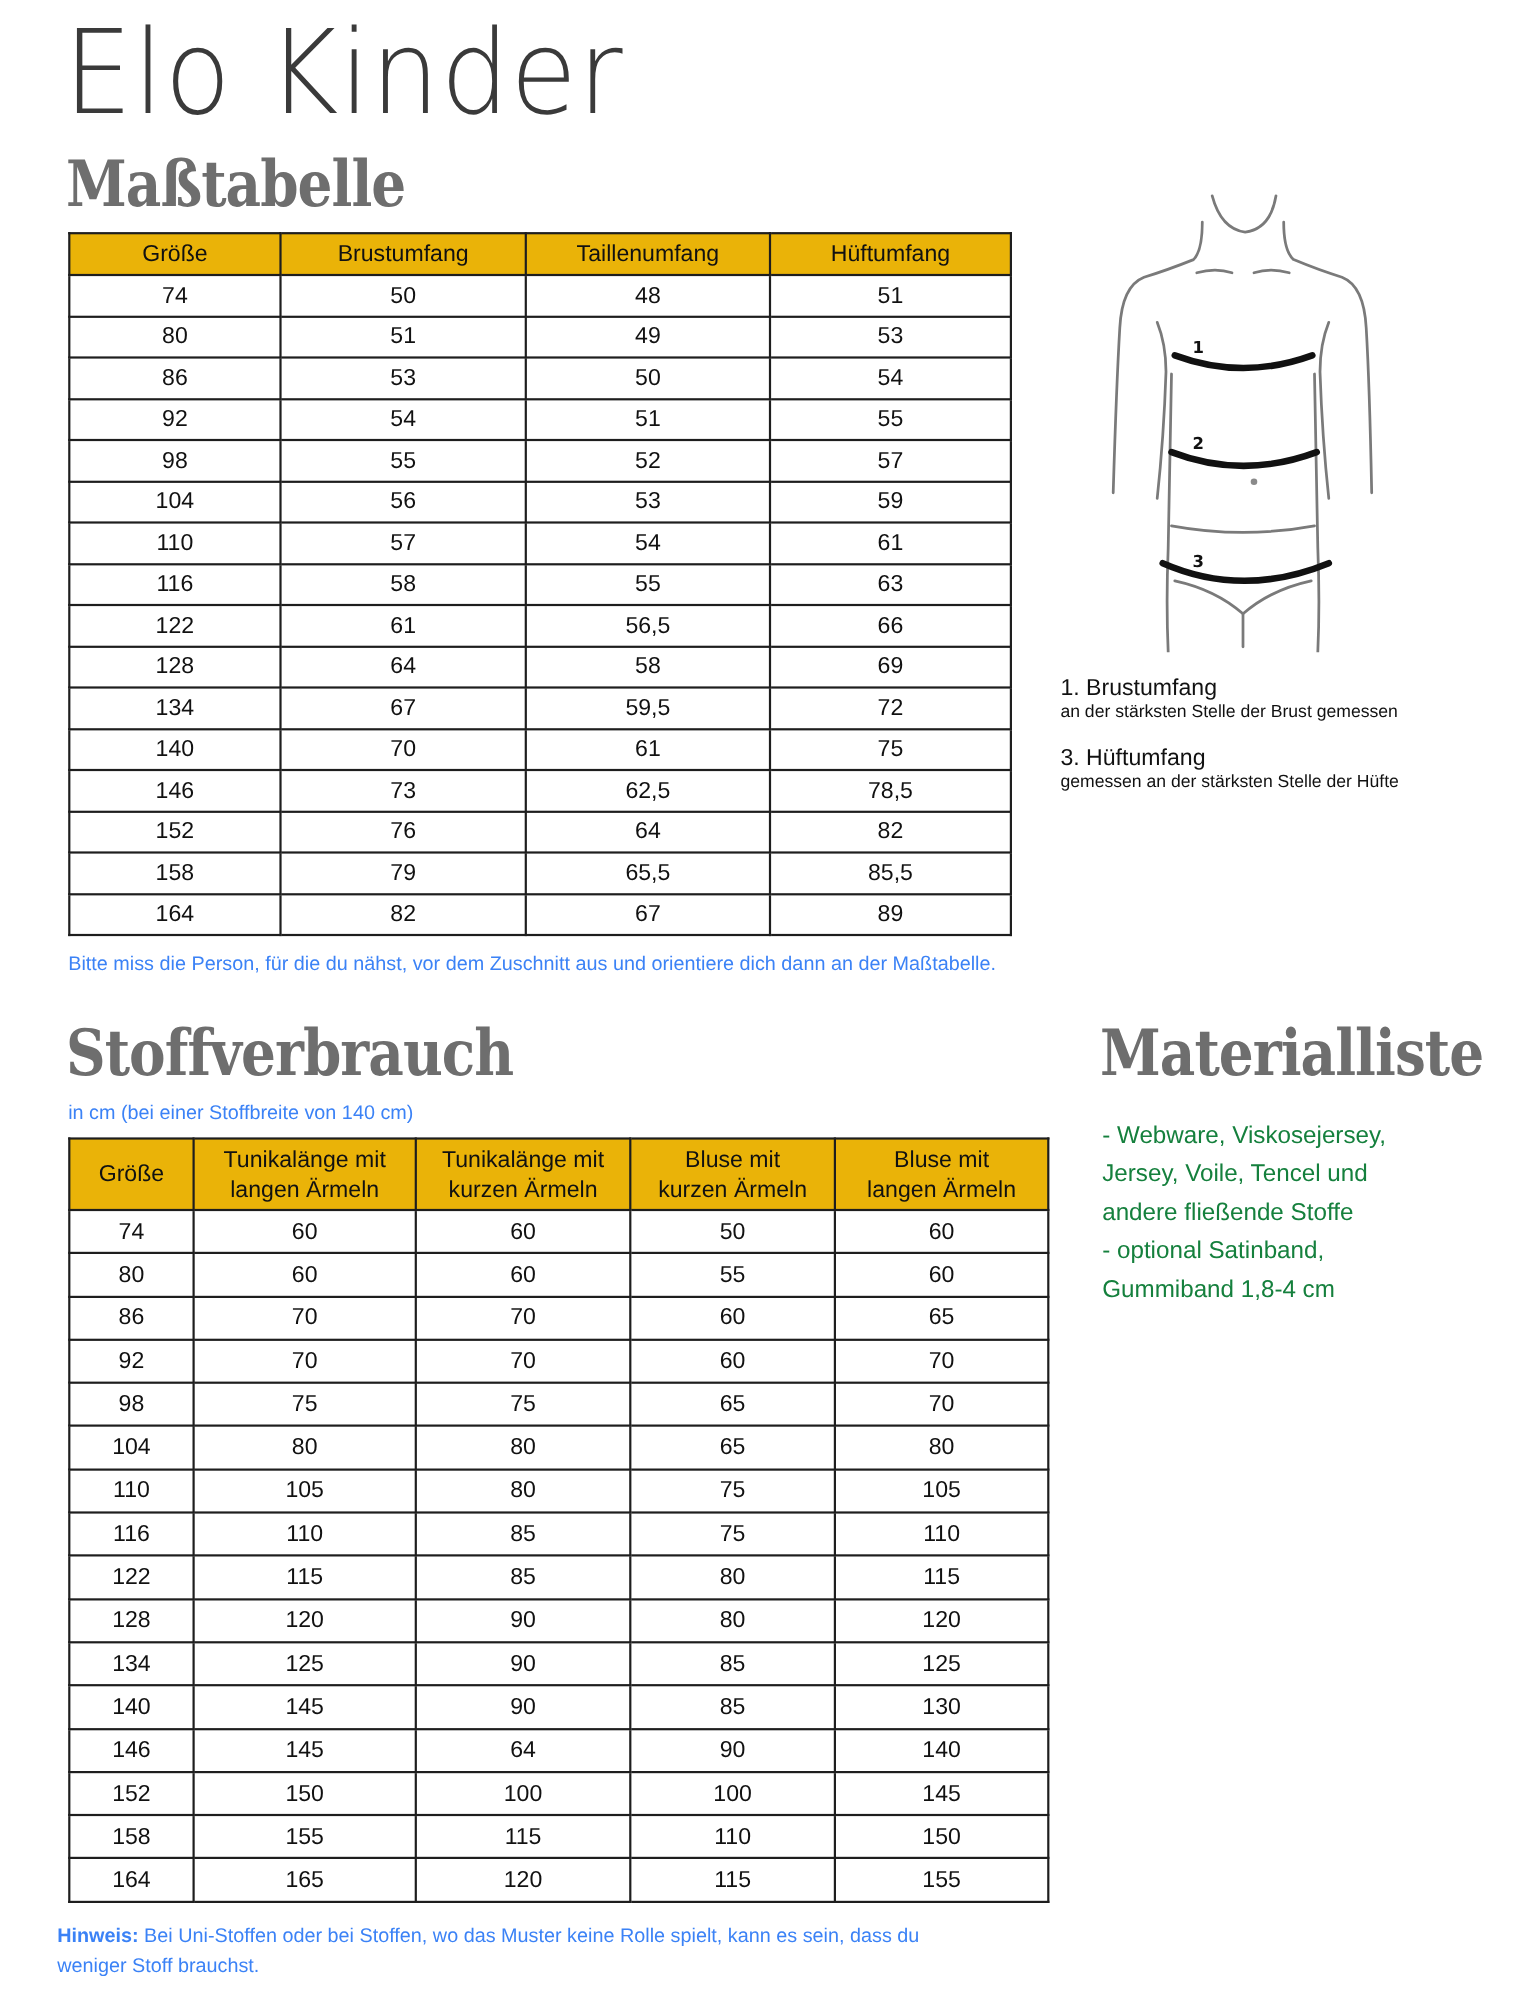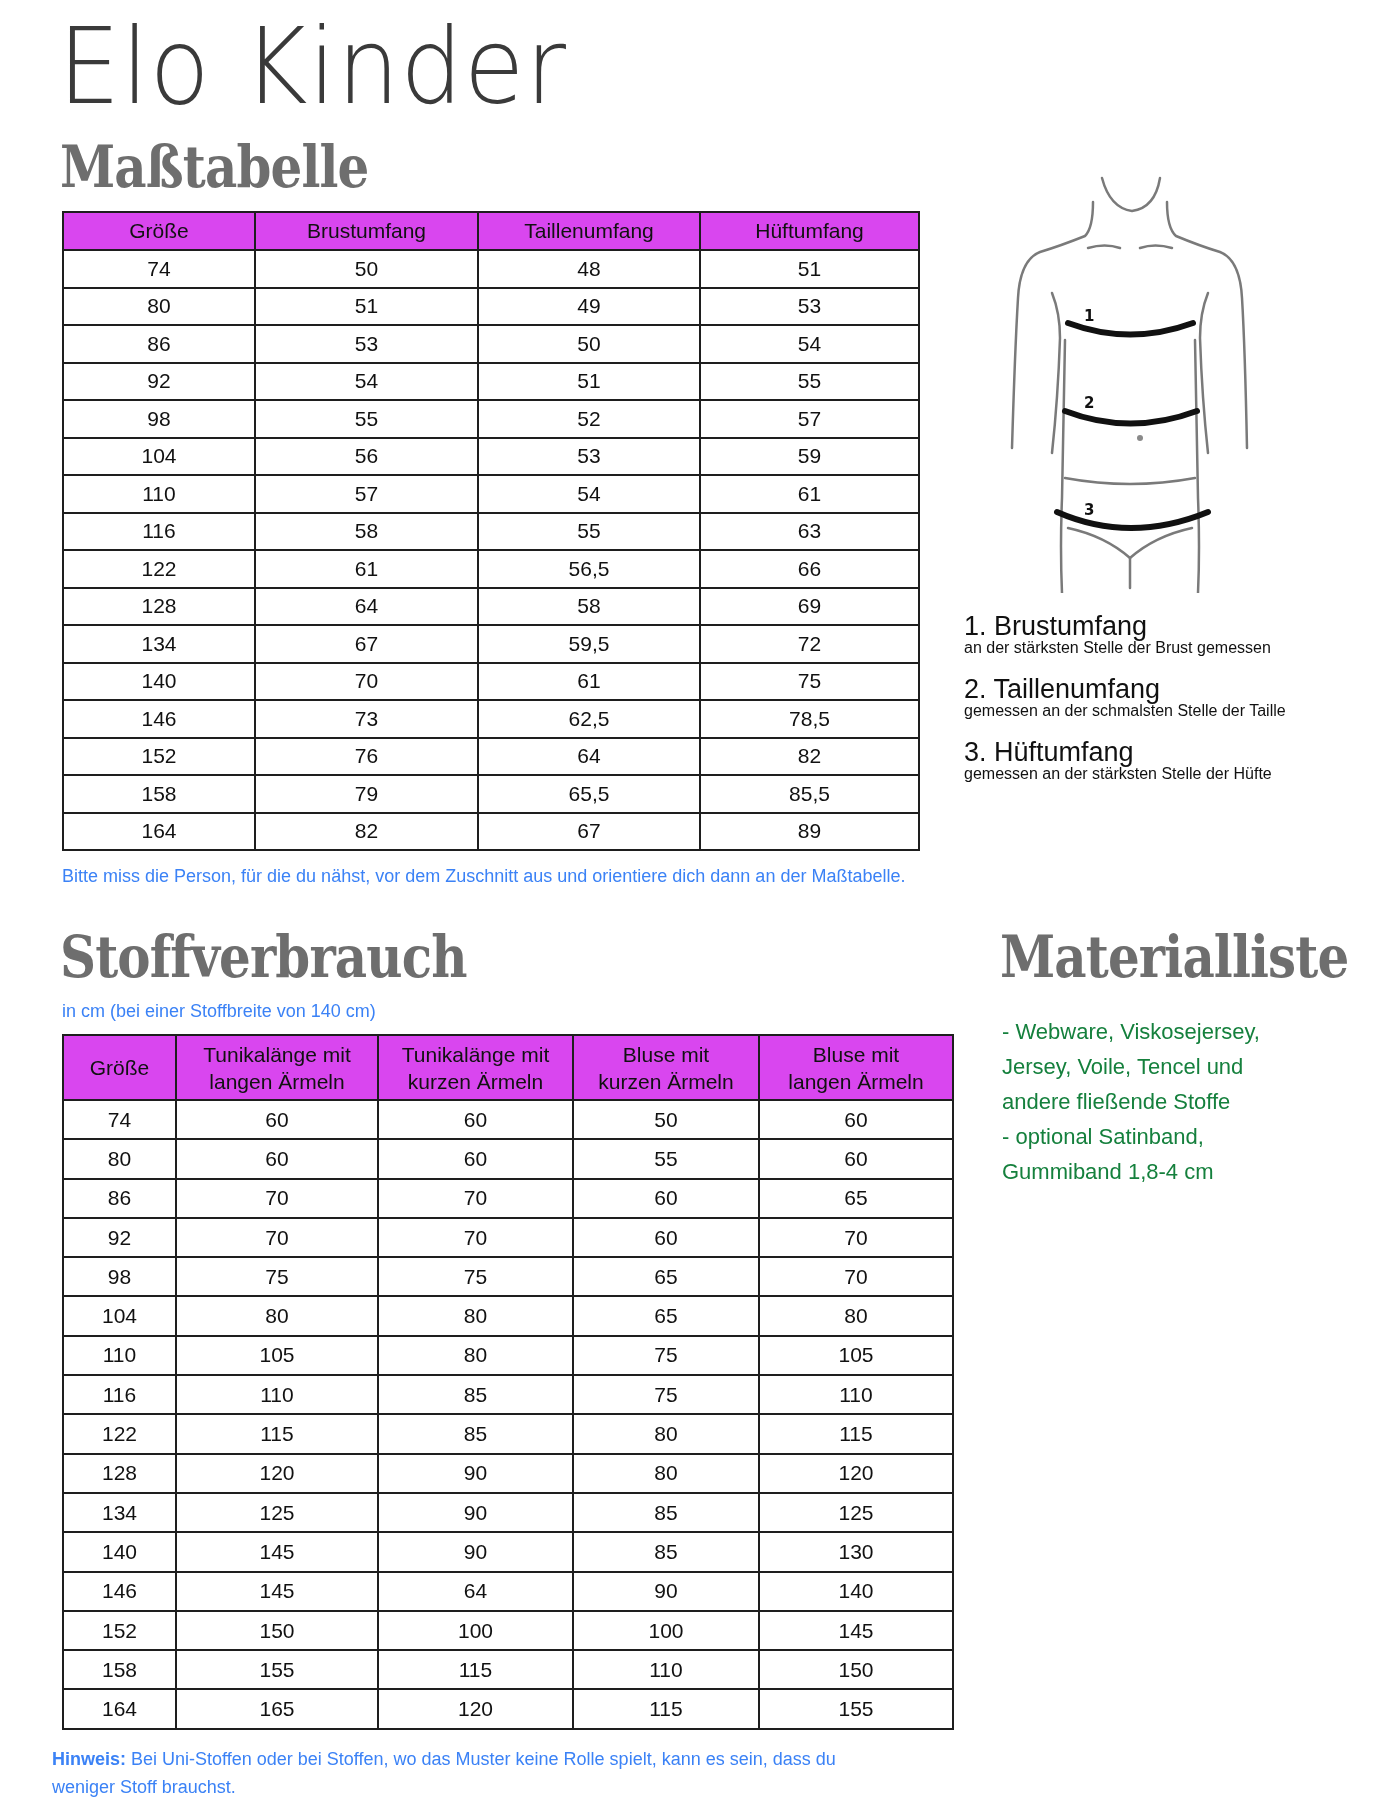--- a/index.html
+++ b/index.html
@@ -24,21 +24,21 @@
   #h-material { left: 1000px; top: 928px; }
 
   table.grid {
     position: absolute; border-collapse: collapse; table-layout: fixed;
     font-family: "Liberation Sans", sans-serif; color: #111;
   }
   table.grid th, table.grid td {
     border: 2px solid #1e1e1e; text-align: center; font-weight: normal;
     font-size: 21px; padding: 0;
   }
-  table.grid th { background: #d946ef; }
+  table.grid th { background: #eab308; }
 
   #size-table { left: 62px; top: 211px; width: 856px; }
   #size-table th { height: 38px; }
   #size-table td { height: 37.5px; }
 
   #fabric-table { left: 62px; top: 1034px; width: 890px; }
   #fabric-table th { height: 65px; line-height: 27px; font-size: 21px; }
   #fabric-table td { height: 39.3px; }
 
   .note {
@@ -47,21 +47,21 @@
   }
   #note-measure { left: 62px; top: 866px; }
   #fabric-subtitle { left: 62px; top: 1001px; }
   #hinweis { left: 52px; top: 1745px; width: 800px; line-height: 28px; }
   #hinweis b { font-weight: bold; }
 
   .figure { position: absolute; left: 990px; top: 168px; width: 270px; height: 425px; }
 
   .legend { position: absolute; left: 964px; top: 614px; width: 410px; }
   .legend .item { margin-bottom: 20px; }
-  .legend .item-title { font-size: 27px; line-height: 24px; color: #111; }
+  .legend .item-title { font-size: 21px; line-height: 24px; color: #111; }
   .legend .item-sub { font-size: 16px; line-height: 19px; color: #111; }
 
   .material-list {
     position: absolute; left: 1002px; top: 1014px; width: 370px;
     font-size: 22px; line-height: 35px; color: #15803d;
   }
 </style>
 </head>
 <body>
 
@@ -219,24 +219,20 @@
       <text x="94" y="240">2</text>
       <text x="94" y="347">3</text>
     </g>
   </svg>
 </div>
 
 <div class="legend">
   <div class="item">
     <div class="item-title">1. Brustumfang</div>
     <div class="item-sub">an der stärksten Stelle der Brust gemessen</div>
-  </div>
-  <div class="item">
-    <div class="item-title">2. Taillenumfang</div>
-    <div class="item-sub">gemessen an der schmalsten Stelle der Taille</div>
   </div>
   <div class="item">
     <div class="item-title">3. Hüftumfang</div>
     <div class="item-sub">gemessen an der stärksten Stelle der Hüfte</div>
   </div>
 </div>
 
 <div class="section-heading" id="h-stoff">Stoffverbrauch</div>
 <div class="section-heading" id="h-material">Materialliste</div>
 

